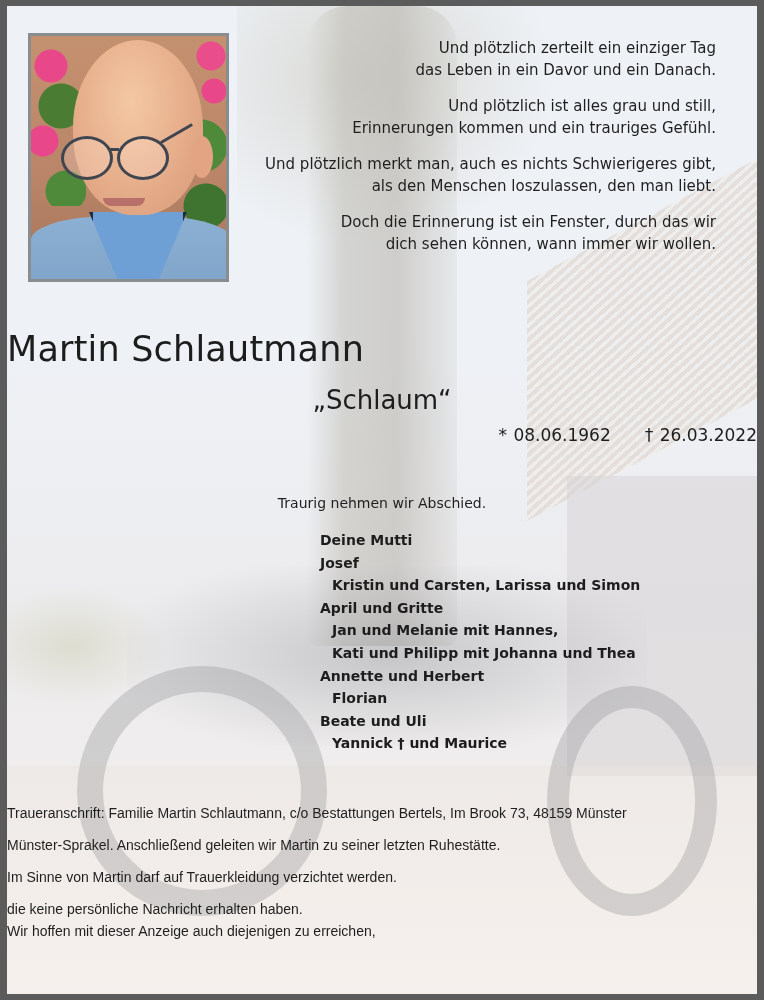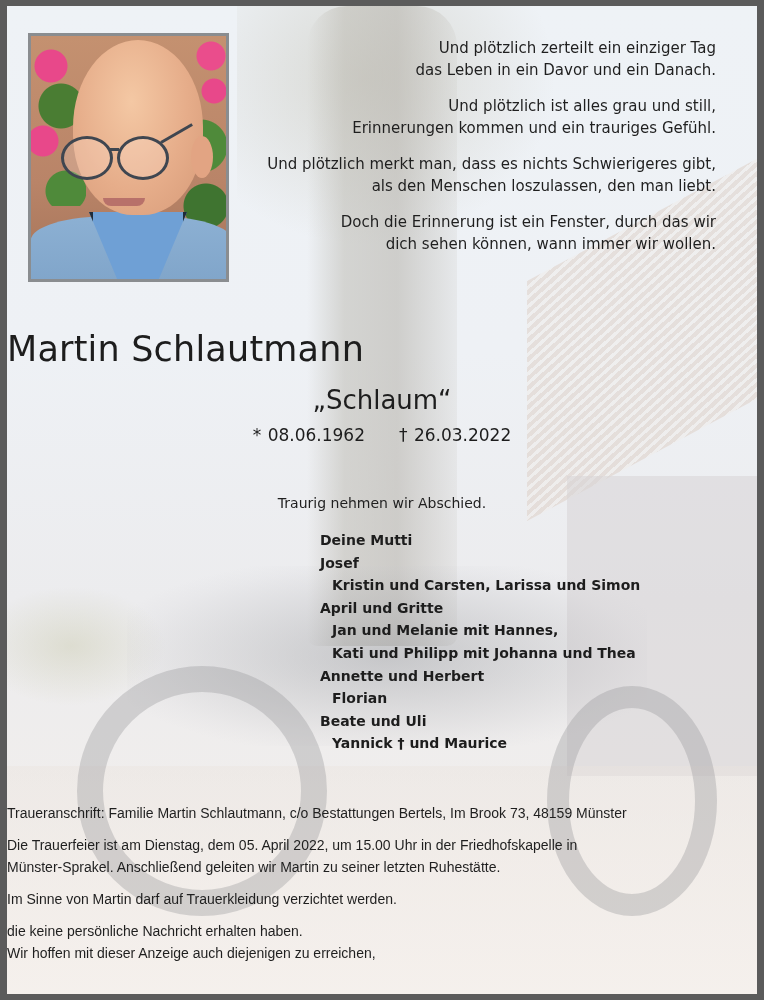--- a/index.html
+++ b/index.html
@@ -145,21 +145,21 @@
     .name {
       position: absolute; left: 0; top: 322px; width: 750px; text-align: left;
       font-size: 35px; line-height: 42px; color: #1d1d1d;
       letter-spacing: 0.2px;
     }
     .nickname {
       position: absolute; left: 0; top: 378px; width: 750px; text-align: center;
       font-size: 26px; line-height: 32px; color: #1d1d1d;
     }
     .dates {
-      position: absolute; left: 0; top: 417px; width: 750px; text-align: center;
+      position: absolute; left: 0; top: 417px; width: 750px; text-align: right;
       font-size: 17px; line-height: 24px; color: #1d1d1d;
       word-spacing: 1px;
     }
     .dates .birth { margin-right: 34px; }
 
     .farewell {
       position: absolute; left: 0; top: 487px; width: 750px; text-align: center;
       font-size: 14px; line-height: 20px; color: #1f1f1f;
     }
 
@@ -214,21 +214,21 @@
     <div class="poem">
       <div class="stanza">
         <span class="line">Und plötzlich zerteilt ein einziger Tag</span>
         <span class="line">das Leben in ein Davor und ein Danach.</span>
       </div>
       <div class="stanza">
         <span class="line">Und plötzlich ist alles grau und still,</span>
         <span class="line">Erinnerungen kommen und ein trauriges Gefühl.</span>
       </div>
       <div class="stanza">
-        <span class="line">Und plötzlich merkt man, dass es nichts Schwierigeres gibt,</span>
+        <span class="line">Und plötzlich merkt man, auch es nichts Schwierigeres gibt,</span>
         <span class="line">als den Menschen loszulassen, den man liebt.</span>
       </div>
       <div class="stanza">
         <span class="line">Doch die Erinnerung ist ein Fenster, durch das wir</span>
         <span class="line">dich sehen können, wann immer wir wollen.</span>
       </div>
     </div>
 
     <div class="name">Martin Schlautmann</div>
     <div class="nickname">„Schlaum“</div>
@@ -249,21 +249,20 @@
       <span class="row indent">Florian</span>
       <span class="row">Beate und Uli</span>
       <span class="row indent">Yannick † und Maurice</span>
     </div>
 
     <div class="footer">
       <div class="para">
         <span class="line">Traueranschrift: Familie Martin Schlautmann, c/o Bestattungen Bertels, Im Brook 73, 48159 Münster</span>
       </div>
       <div class="para">
-        <span class="line">Die Trauerfeier ist am Dienstag, dem 05. April 2022, um 15.00 Uhr in der Friedhofskapelle in</span>
         <span class="line">Münster-Sprakel. Anschließend geleiten wir Martin zu seiner letzten Ruhestätte.</span>
       </div>
       <div class="para">
         <span class="line">Im Sinne von Martin darf auf Trauerkleidung verzichtet werden.</span>
       </div>
       <div class="para">
         <span class="line">die keine persönliche Nachricht erhalten haben.</span>
         <span class="line">Wir hoffen mit dieser Anzeige auch diejenigen zu erreichen,</span>
       </div>
     </div>

